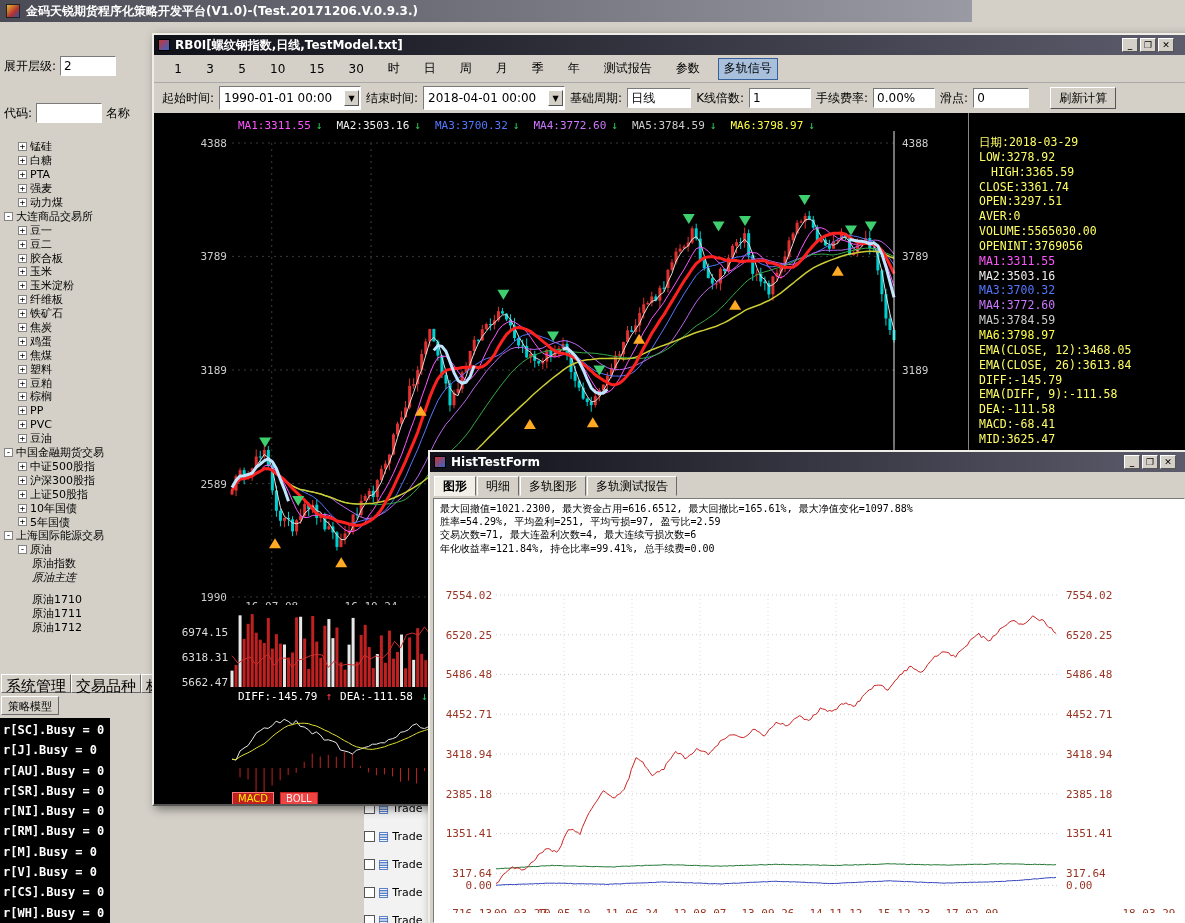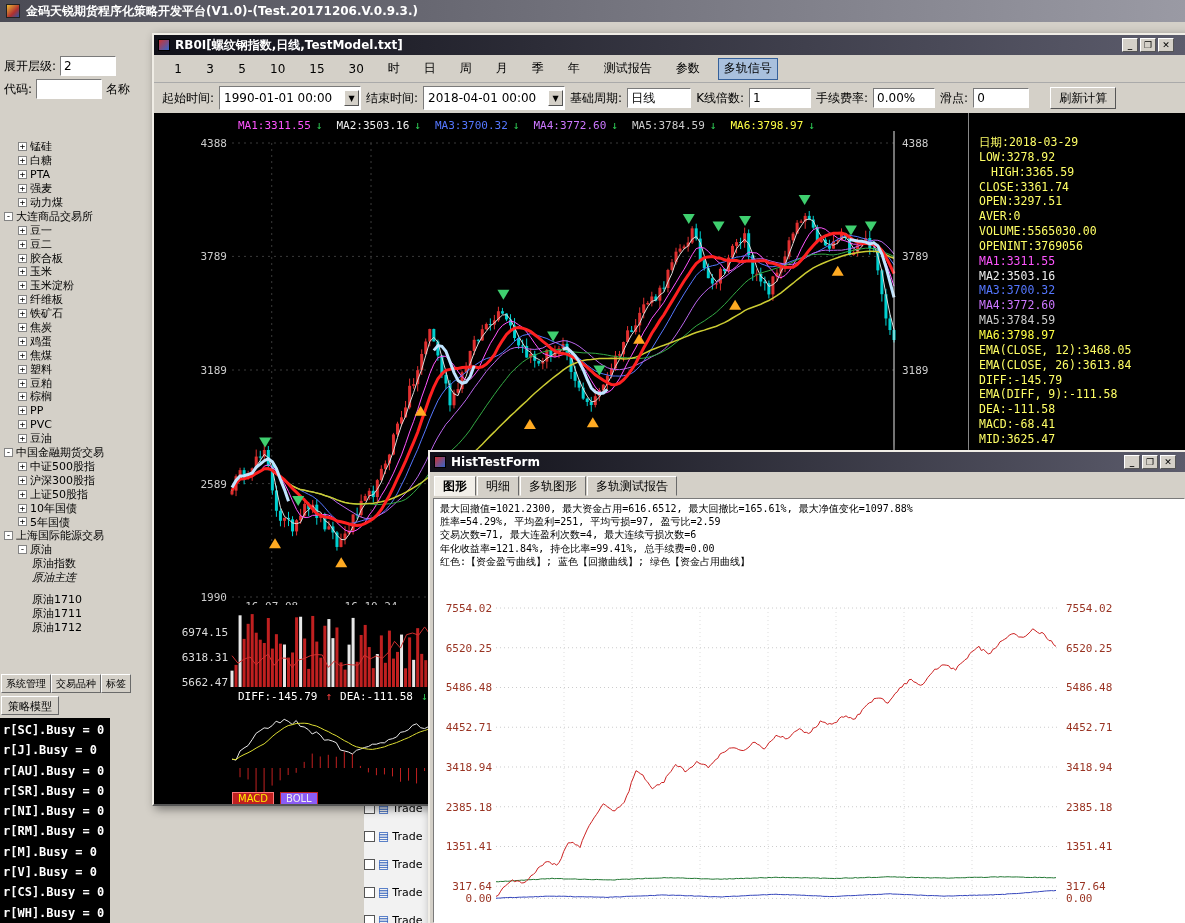--- a/index.html
+++ b/index.html
@@ -1,29 +1,29 @@
 <!DOCTYPE html>
 <html><head>
 <meta charset="utf-8">
 <style>
 *{margin:0;padding:0;box-sizing:border-box}
 html,body{width:1185px;height:923px;overflow:hidden}
 body{position:relative;background:#d4d0c8;font-family:"DejaVu Sans","Liberation Sans",sans-serif;font-size:12px;color:#000}
 
-.main-titlebar{position:absolute;left:0;top:0;width:1185px;height:22px;background:linear-gradient(90deg,#4b4b55,#9a9aa4);display:flex;align-items:center;gap:6px;padding:0 6px;color:#fff;font-weight:bold;font-size:12px;z-index:1}
+.main-titlebar{position:absolute;left:0;top:0;width:972px;height:22px;background:linear-gradient(90deg,#4b4b55,#9a9aa4);display:flex;align-items:center;gap:6px;padding:0 6px;color:#fff;font-weight:bold;font-size:12px;z-index:1}
 .app-icon{width:14px;height:14px;background:linear-gradient(135deg,#e8b832,#b03030 60%,#2858a8);border:1px solid #222;flex:none}
 
 .left-panel{position:absolute;left:0;top:22px;width:152px;bottom:0;background:#d4d0c8;z-index:1}
 .field-row{position:absolute;left:4px;display:flex;align-items:center;gap:4px;height:22px;white-space:nowrap}
 .ipt{height:20px;background:#fff;border:1px solid;border-color:#7a7a7a #fff #fff #7a7a7a;font-size:12px;font-family:inherit;padding:0 3px}
 .tree{position:absolute;left:0;top:118px;width:152px;height:534px;overflow:hidden;font-size:11px}
 .tree-item{height:13.9px;display:flex;align-items:center;gap:3px;white-space:nowrap}
 .tree-box{width:9px;height:9px;border:1px solid #848484;background:#fff;font-size:9px;line-height:7px;text-align:center;flex:none;font-family:"DejaVu Sans Mono",monospace}
 .bottom-tabs{position:absolute;top:652px;left:1px;display:flex}
-.btab{height:19px;padding:2px 4px 0;border:1px solid;border-color:#fff #6a6a6a #6a6a6a #fff;background:#d4d0c8;font-size:10px;white-space:nowrap}
+.btab{height:19px;padding:2px 4px 0;border:1px solid;border-color:#fff #6a6a6a #6a6a6a #fff;background:#d4d0c8;font-size:15px;white-space:nowrap}
 .model-tab{position:absolute;top:674px;left:1px;height:19px;padding:2px 6px 0;border:1px solid;border-color:#fff #6a6a6a #6a6a6a #fff;background:#d4d0c8;font-size:11px;display:inline-block}
 .log{position:absolute;left:0;top:696px;width:110px;bottom:0;background:#000;color:#fff;font-family:"DejaVu Sans Mono","Liberation Mono",monospace;font-size:12px;font-weight:bold;padding:5px 3px;overflow:hidden}
 .log div{height:20.3px;white-space:nowrap}
 
 .trade-list{position:absolute;left:364px;top:790px;width:64px;bottom:0;background:#f2f2f2;z-index:2;overflow:hidden;padding-top:4px}
 .trade-item{display:flex;align-items:center;gap:3px;height:28px;font-size:11px;white-space:nowrap}
 .cb{width:11px;height:11px;border:1px solid #555;background:#fff;flex:none}
 .titem-icon{color:#2b5cbb;font-size:12px;flex:none}
 
 .win{position:absolute;background:#d4d0c8;border:2px solid;border-color:#f0ede6 #565656 #565656 #f0ede6;box-shadow:3px 3px 9px rgba(0,0,0,.45)}
@@ -44,21 +44,21 @@
 .rb-chart{position:absolute;left:0;top:78px;right:0;bottom:0;background:#000;overflow:hidden}
 .ma-row{position:absolute;left:84px;top:6px;display:flex;gap:5px;font-size:11px;font-family:"DejaVu Sans Mono",monospace;z-index:2;white-space:nowrap}
 .ma-row .ma-ar{color:#2ecc55;margin-right:9px}
 .price-svg{position:absolute;left:0;top:0}
 .vol-svg{position:absolute;left:0;top:492px}
 .diff-row{position:absolute;left:84px;top:577px;font-size:11px;font-family:"DejaVu Sans Mono",monospace;color:#fff;display:flex;gap:8px;z-index:2;white-space:nowrap}
 .diff-up{color:#ff4040}.dea-dn{color:#2ecc55}
 .macd-svg{position:absolute;left:0;top:591px}
 .macd-btns{position:absolute;left:78px;top:679px;display:flex;gap:6px;font-size:10px;z-index:2}
 .macd-b{background:#c02020;color:#ffee00;padding:0 5px;border:1px solid #ff7777;line-height:12px}
-.boll-b{background:#8b5cf6;color:#eee;padding:0 5px;border:1px solid #c02020;line-height:12px}
+.boll-b{background:#ef4444;color:#eee;padding:0 5px;border:1px solid #c02020;line-height:12px}
 .info-panel{position:absolute;top:0;right:0;width:218px;bottom:0;border-left:1px solid #888;padding:22px 0 0 10px;font-family:"DejaVu Sans Mono","Liberation Mono",monospace;font-size:11.5px;background:#000}
 .info-panel div{height:14.85px;white-space:nowrap}
 
 .hist{left:428px;top:450px;width:762px;height:478px;z-index:10}
 .hist-tabs{height:24px;display:flex;align-items:flex-end;gap:1px;padding:3px 4px 0}
 .htab{height:20px;padding:1px 8px 0;background:#d4d0c8;border:1px solid;border-color:#fff #6a6a6a #d4d0c8 #fff;font-size:12px;white-space:nowrap}
 .htab.active{background:#f2efe9;border-color:#fff #6a6a6a #f2efe9 #fff;font-weight:bold}
 .hist-body{position:absolute;left:3px;right:3px;top:46px;bottom:3px;background:#fff;border:1px solid;border-color:#7a7a7a #fff #fff #7a7a7a;overflow:hidden}
 .hist-stats{padding:3px 6px 2px;font-size:10px;line-height:13.2px;font-family:"DejaVu Sans Mono","Liberation Mono",monospace;white-space:nowrap;color:#000}
 </style>
@@ -68,21 +68,21 @@
 <div class="main-titlebar">
   <span class="app-icon"></span>
   <span>金码天锐期货程序化策略开发平台(V1.0)-(Test.20171206.V.0.9.3.)</span>
 </div>
 
 <div class="left-panel">
   <div class="field-row" style="top:33px">
     <span>展开层级:</span>
     <input class="ipt" style="width: 56px;" value="2">
   </div>
-  <div class="field-row" style="top:56px">
+  <div class="field-row" style="top:80px">
     <span>代码:</span>
     <input class="ipt" style="width: 66px;" value="">
     <span>名称</span>
   </div>
   <div class="tree">
       <div class="tree-item" style="padding-left: 18px;">
         <span class="tree-box">+</span>
         <span class="tree-label">锰硅</span>
       </div>
       <div class="tree-item" style="padding-left: 18px;">
@@ -1028,21 +1028,20 @@
       <span class="htab">明细</span>
       <span class="htab">多轨图形</span>
       <span class="htab">多轨测试报告</span>
     </div>
   <div class="hist-body">
     <div class="hist-stats">
         <div>最大回撤值=1021.2300, 最大资金占用=616.6512, 最大回撤比=165.61%, 最大净值变化=1097.88%</div>
         <div>胜率=54.29%, 平均盈利=251, 平均亏损=97, 盈亏比=2.59</div>
         <div>交易次数=71, 最大连盈利次数=4, 最大连续亏损次数=6</div>
         <div>年化收益率=121.84%, 持仓比率=99.41%, 总手续费=0.00</div>
-        <div>红色:【资金盈亏曲线】; 蓝色【回撤曲线】; 绿色【资金占用曲线】</div>
       </div>
     <svg width="748" height="356">
         <line x1="62" y1="38" x2="624" y2="38" stroke="#cccccc" stroke-dasharray="1,3"></line>
         <text x="58" y="42" fill="#993322" font-size="11" text-anchor="end" font-family="DejaVu Sans Mono, monospace">7554.02</text>
         <text x="632" y="42" fill="#993322" font-size="11" text-anchor="start" font-family="DejaVu Sans Mono, monospace">7554.02</text>
         <line x1="62" y1="77.74845650000002" x2="624" y2="77.74845650000002" stroke="#cccccc" stroke-dasharray="1,3"></line>
         <text x="58" y="81.74845650000002" fill="#993322" font-size="11" text-anchor="end" font-family="DejaVu Sans Mono, monospace">6520.25</text>
         <text x="632" y="81.74845650000002" fill="#993322" font-size="11" text-anchor="start" font-family="DejaVu Sans Mono, monospace">6520.25</text>
         <line x1="62" y1="117.49691300000003" x2="624" y2="117.49691300000003" stroke="#cccccc" stroke-dasharray="1,3"></line>
         <text x="58" y="121.49691300000003" fill="#993322" font-size="11" text-anchor="end" font-family="DejaVu Sans Mono, monospace">5486.48</text>

